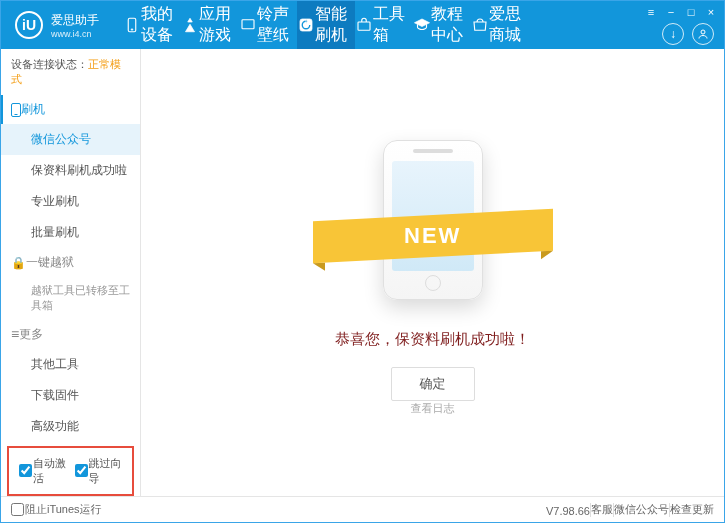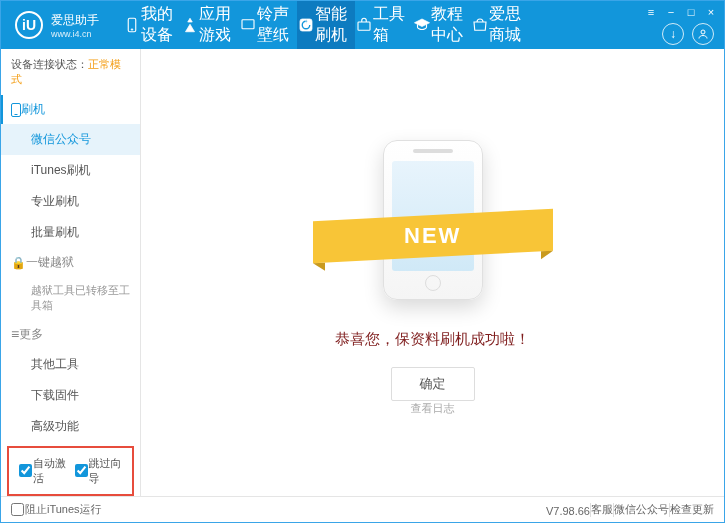--- a/index.html
+++ b/index.html
@@ -150,21 +150,21 @@
   <div class="body">
     <div class="sidebar">
       <div class="conn-status">
         <span>设备连接状态：</span><span class="v">正常模式</span>
       </div>
       <div class="sb-section blue">
         <span class="phone-icon"></span>
         <span>刷机</span>
       </div>
       <div class="sb-item active">微信公众号</div>
-      <div class="sb-item">iTunes刷机</div>
+      <div class="sb-item">保资料刷机成功啦</div>
       <div class="sb-item">专业刷机</div>
       <div class="sb-item">批量刷机</div>
       <div class="sb-section">
         <span>🔒</span>
         <span>一键越狱</span>
       </div>
       <div class="sb-note">越狱工具已转移至工具箱</div>
       <div class="sb-section">
         <span class="sb-more-icon">≡</span>
         <span>更多</span>

